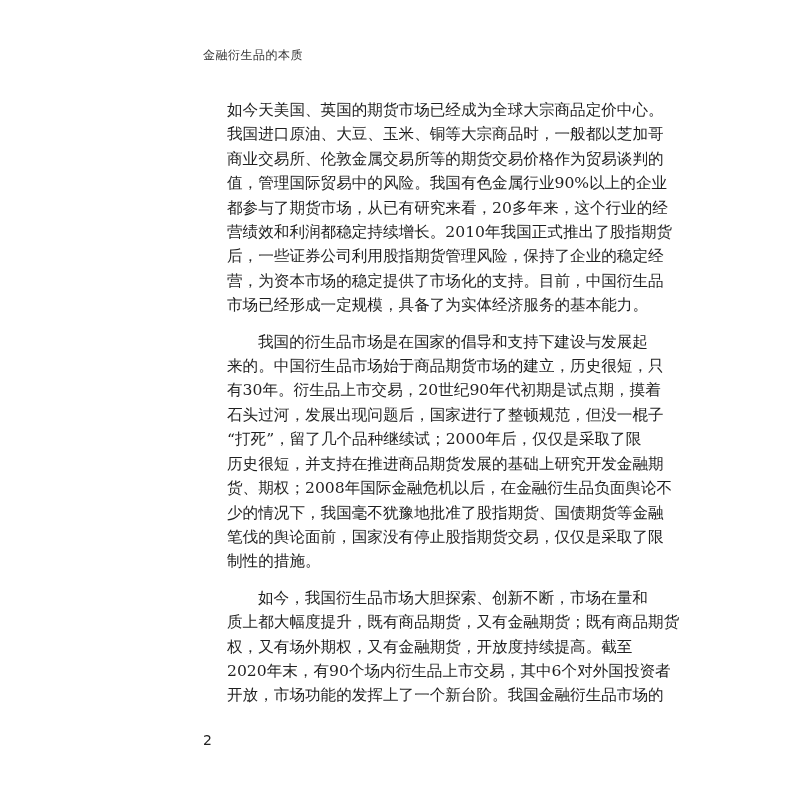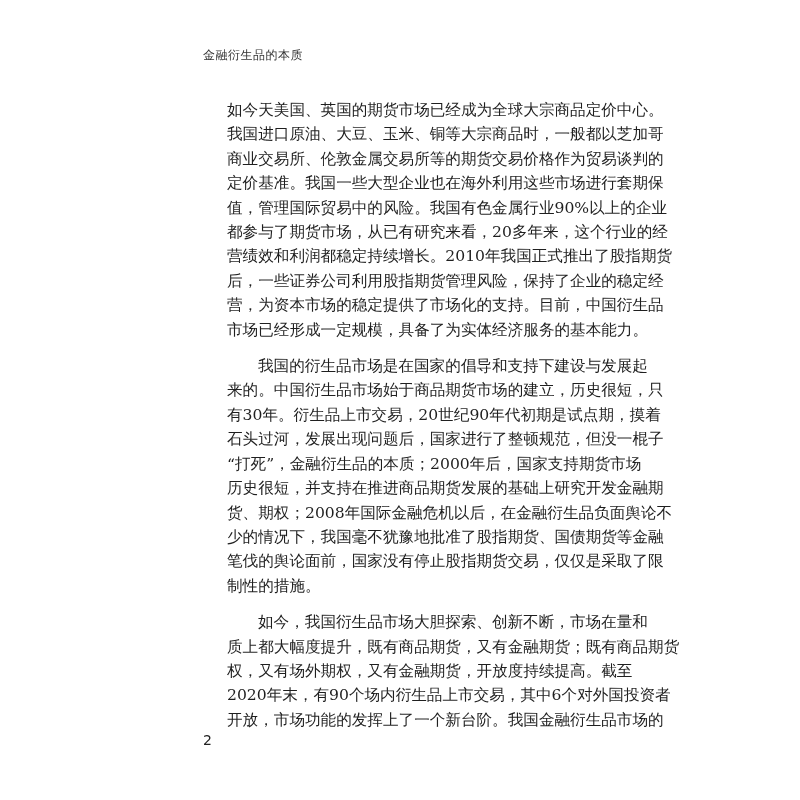--- a/index.html
+++ b/index.html
@@ -76,35 +76,34 @@
 <div class="page">
 
   <div class="running-header">金融衍生品的本质</div>
 
   <div class="body-text">
 
     <p class="para">
       <span class="line">如今天美国、英国的期货市场已经成为全球大宗商品定价中心。</span>
       <span class="line">我国进口原油、大豆、玉米、铜等大宗商品时，一般都以芝加哥</span>
       <span class="line">商业交易所、伦敦金属交易所等的期货交易价格作为贸易谈判的</span>
-      <span class="line">定价基准。我国一些大型企业也在海外利用这些市场进行套期保</span>
       <span class="line">值，管理国际贸易中的风险。我国有色金属行业90%以上的企业</span>
       <span class="line">都参与了期货市场，从已有研究来看，20多年来，这个行业的经</span>
       <span class="line">营绩效和利润都稳定持续增长。2010年我国正式推出了股指期货</span>
       <span class="line">后，一些证券公司利用股指期货管理风险，保持了企业的稳定经</span>
       <span class="line">营，为资本市场的稳定提供了市场化的支持。目前，中国衍生品</span>
       <span class="line last">市场已经形成一定规模，具备了为实体经济服务的基本能力。</span>
     </p>
 
     <p class="para" style="margin-top:12px;">
       <span class="line indent">我国的衍生品市场是在国家的倡导和支持下建设与发展起</span>
       <span class="line">来的。中国衍生品市场始于商品期货市场的建立，历史很短，只</span>
       <span class="line">有30年。衍生品上市交易，20世纪90年代初期是试点期，摸着</span>
       <span class="line">石头过河，发展出现问题后，国家进行了整顿规范，但没一棍子</span>
-      <span class="line">“打死”，金融衍生品的本质；2000年后，国家支持期货市场</span>
+      <span class="line">“打死”，留了几个品种继续试；2000年后，仅仅是采取了限</span>
       <span class="line">历史很短，并支持在推进商品期货发展的基础上研究开发金融期</span>
       <span class="line">货、期权；2008年国际金融危机以后，在金融衍生品负面舆论不</span>
       <span class="line">少的情况下，我国毫不犹豫地批准了股指期货、国债期货等金融</span>
       <span class="line">笔伐的舆论面前，国家没有停止股指期货交易，仅仅是采取了限</span>
       <span class="line last">制性的措施。</span>
     </p>
 
     <p class="para" style="margin-top:12px;">
       <span class="line indent">如今，我国衍生品市场大胆探索、创新不断，市场在量和</span>
       <span class="line">质上都大幅度提升，既有商品期货，又有金融期货；既有商品期货</span>

